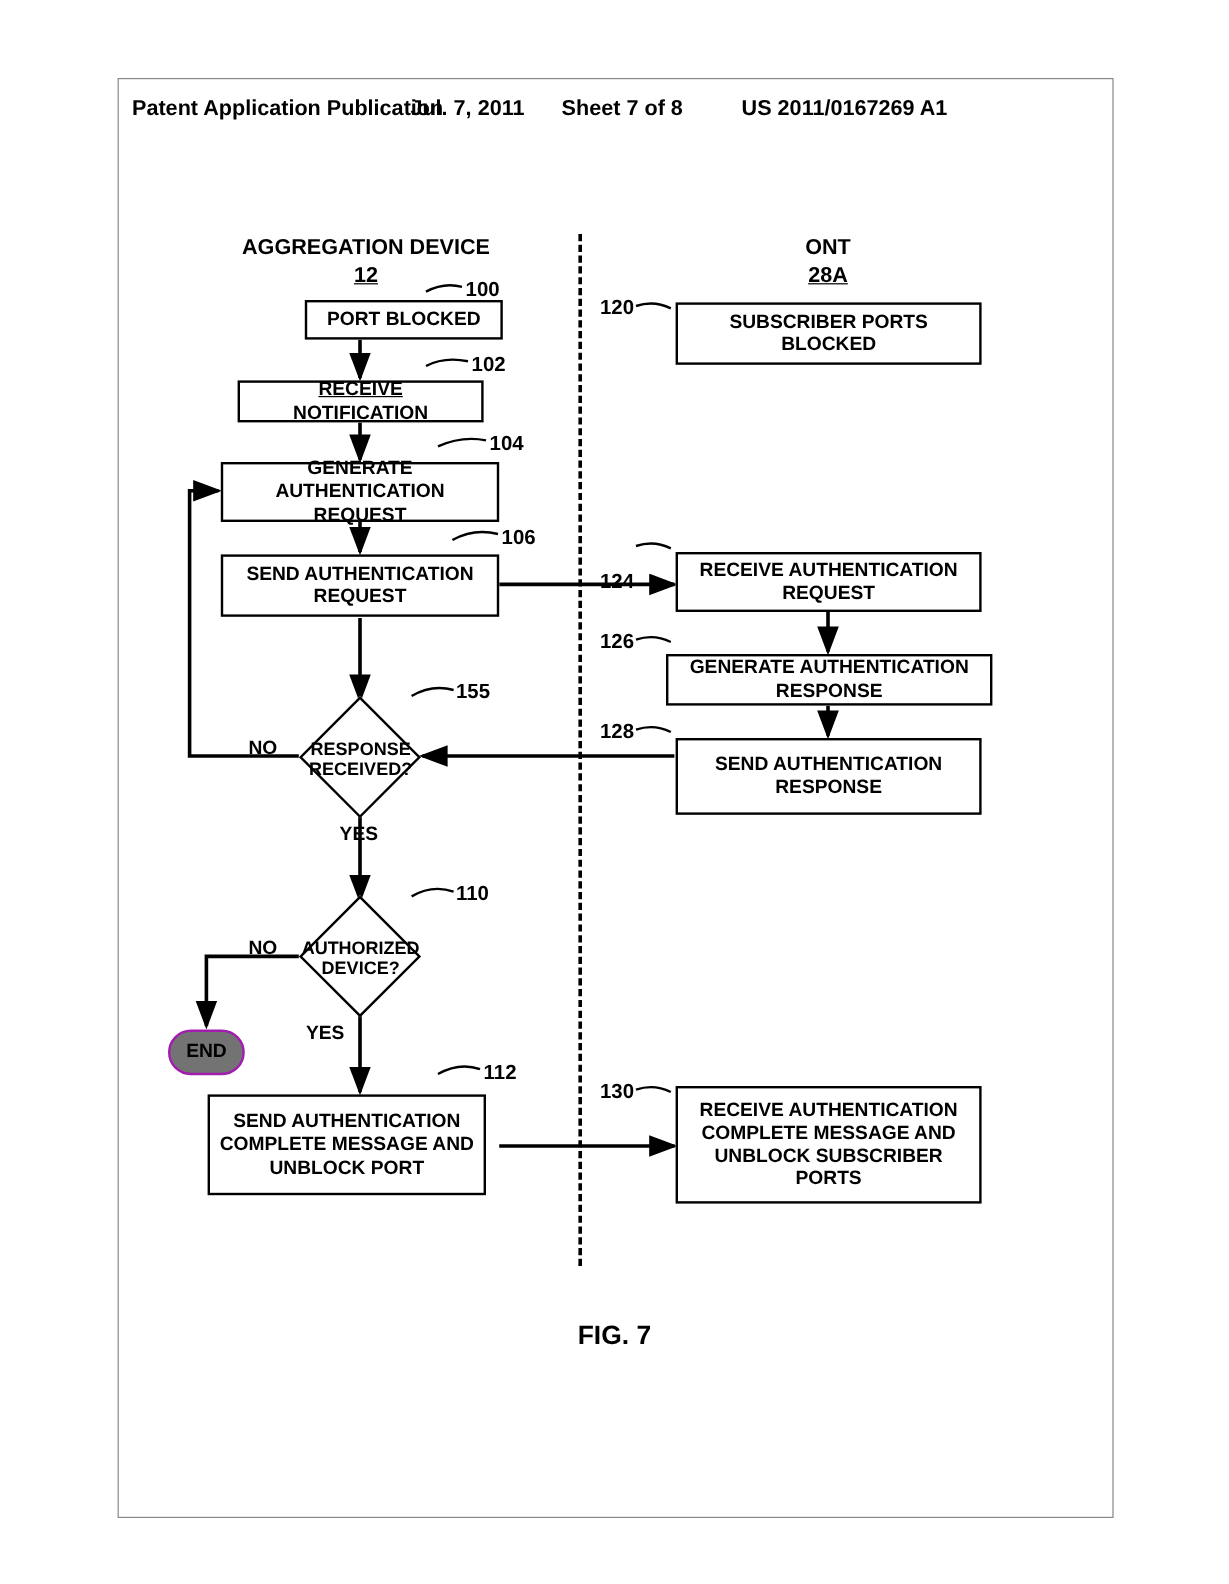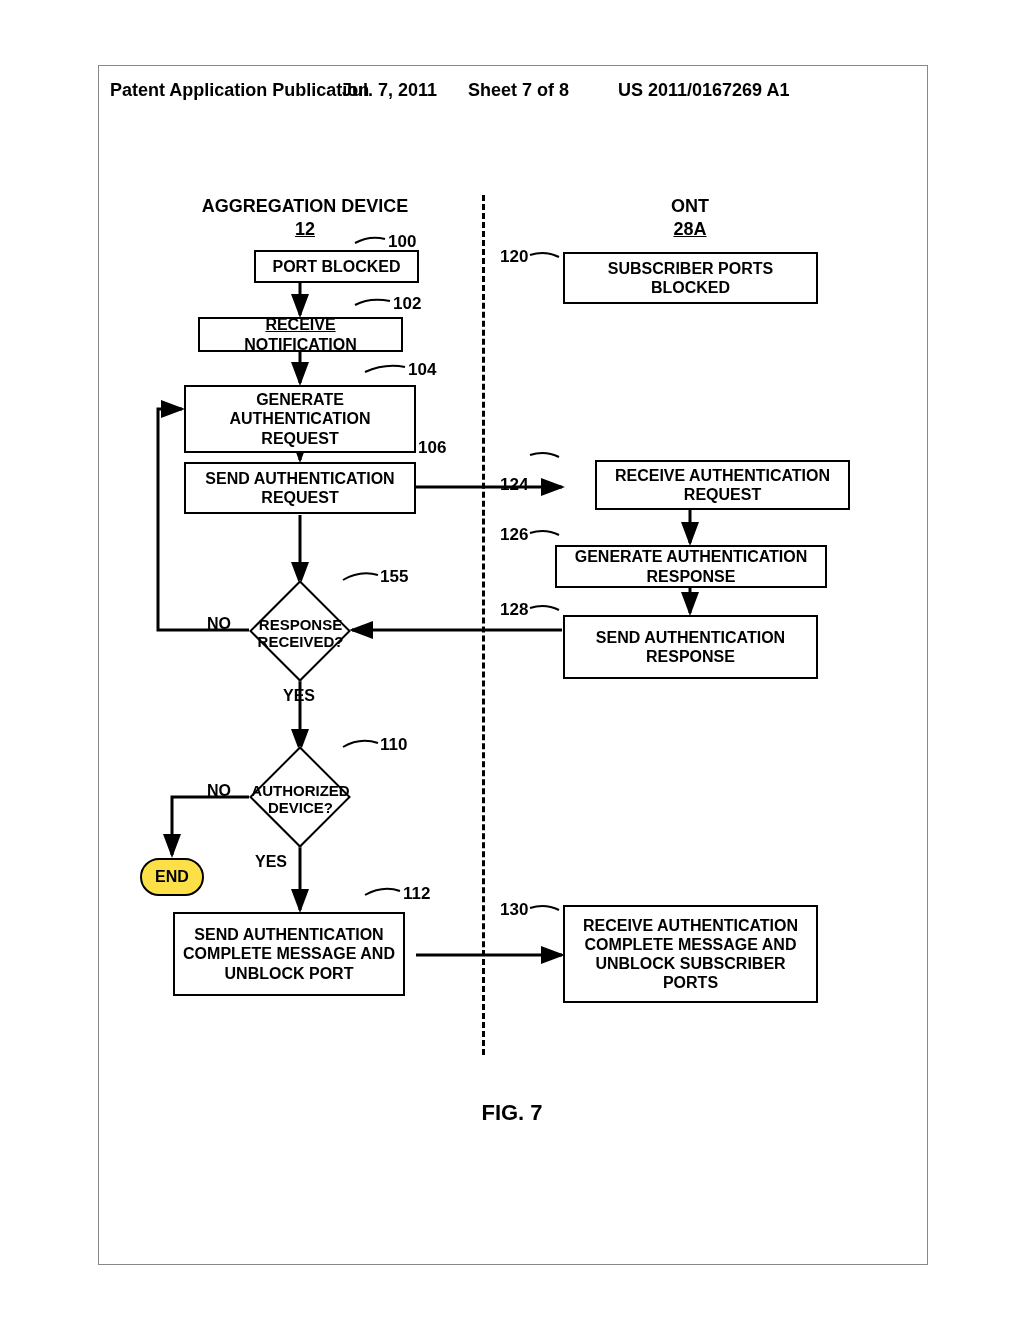--- a/index.html
+++ b/index.html
@@ -54,23 +54,23 @@
     font-size: 16px;
     text-align: center;
     display: flex;
     align-items: center;
     justify-content: center;
     padding: 4px 8px;
     line-height: 1.2;
   }
   .end-box {
     position: absolute;
-    border: 2px solid #000000;
+    border: 2px solid #a21caf;
     border-radius: 22px;
-    background:#fde047;
+    background:#737373;
     font-weight:700;
     font-size:16px;
     display:flex;align-items:center;justify-content:center;
   }
   .num {
     position: absolute;
     font-weight: 700;
     font-size: 17px;
   }
   .divider {
@@ -185,21 +185,21 @@
   <div class="box" style="left:218px; top:55;  width:165px; height:33px; top:55px;margin-left:36px;">
     <span>PORT BLOCKED</span>
   </div>
   <div class="num" style="left:388px; top:37px;">100</div>
 
   <div class="box" style="left:198px; top:122px; width:205px; height:35px;text-decoration:underline;">
     <span>RECEIVE NOTIFICATION</span>
   </div>
   <div class="num" style="left:393px; top:99px;">102</div>
 
-  <div class="box" style="left:184px; top:190px; width:232px; height:68px;justify-content:center;">
+  <div class="box" style="left:184px; top:190px; width:232px; height:50px;justify-content:center;">
     <span>GENERATE AUTHENTICATION REQUEST</span>
   </div>
   <div class="num" style="left:408px; top:165px;">104</div>
 
   <div class="box" style="left:184px; top:267px; width:232px; height:52px;">
     <span>SEND AUTHENTICATION REQUEST</span>
   </div>
   <div class="num" style="left:418px; top:243px;">106</div>
 
   <div class="diamond" style="left:264px; top:400px; width:72px; height:72px;">
@@ -223,21 +223,21 @@
   <div class="box" style="left:173px; top:717px; width:232px; height:84px;">
     <span>SEND AUTHENTICATION COMPLETE MESSAGE AND UNBLOCK PORT</span>
   </div>
   <div class="num" style="left:403px; top:689px;">112</div>
 
   <div class="box" style="left:563px; top:57px; width:255px; height:52px;">
     <span>SUBSCRIBER PORTS BLOCKED</span>
   </div>
   <div class="num" style="left:500px; top:52px;">120</div>
 
-  <div class="box" style="left:563px; top:265px; width:255px; height:50px;margin-left:32px;">
+  <div class="box" style="left:563px; top:265px; width:255px; height:50px;">
     <span>RECEIVE AUTHENTICATION REQUEST</span>
   </div>
   <div class="num" style="left:500px; top:252px;margin-top:28px;">124</div>
 
   <div class="box" style="left:555px; top:350px; width:272px; height:43px;">
     <span>GENERATE AUTHENTICATION RESPONSE</span>
   </div>
   <div class="num" style="left:500px; top:330px;">126</div>
 
   <div class="box" style="left:563px; top:420px; width:255px; height:64px;">

